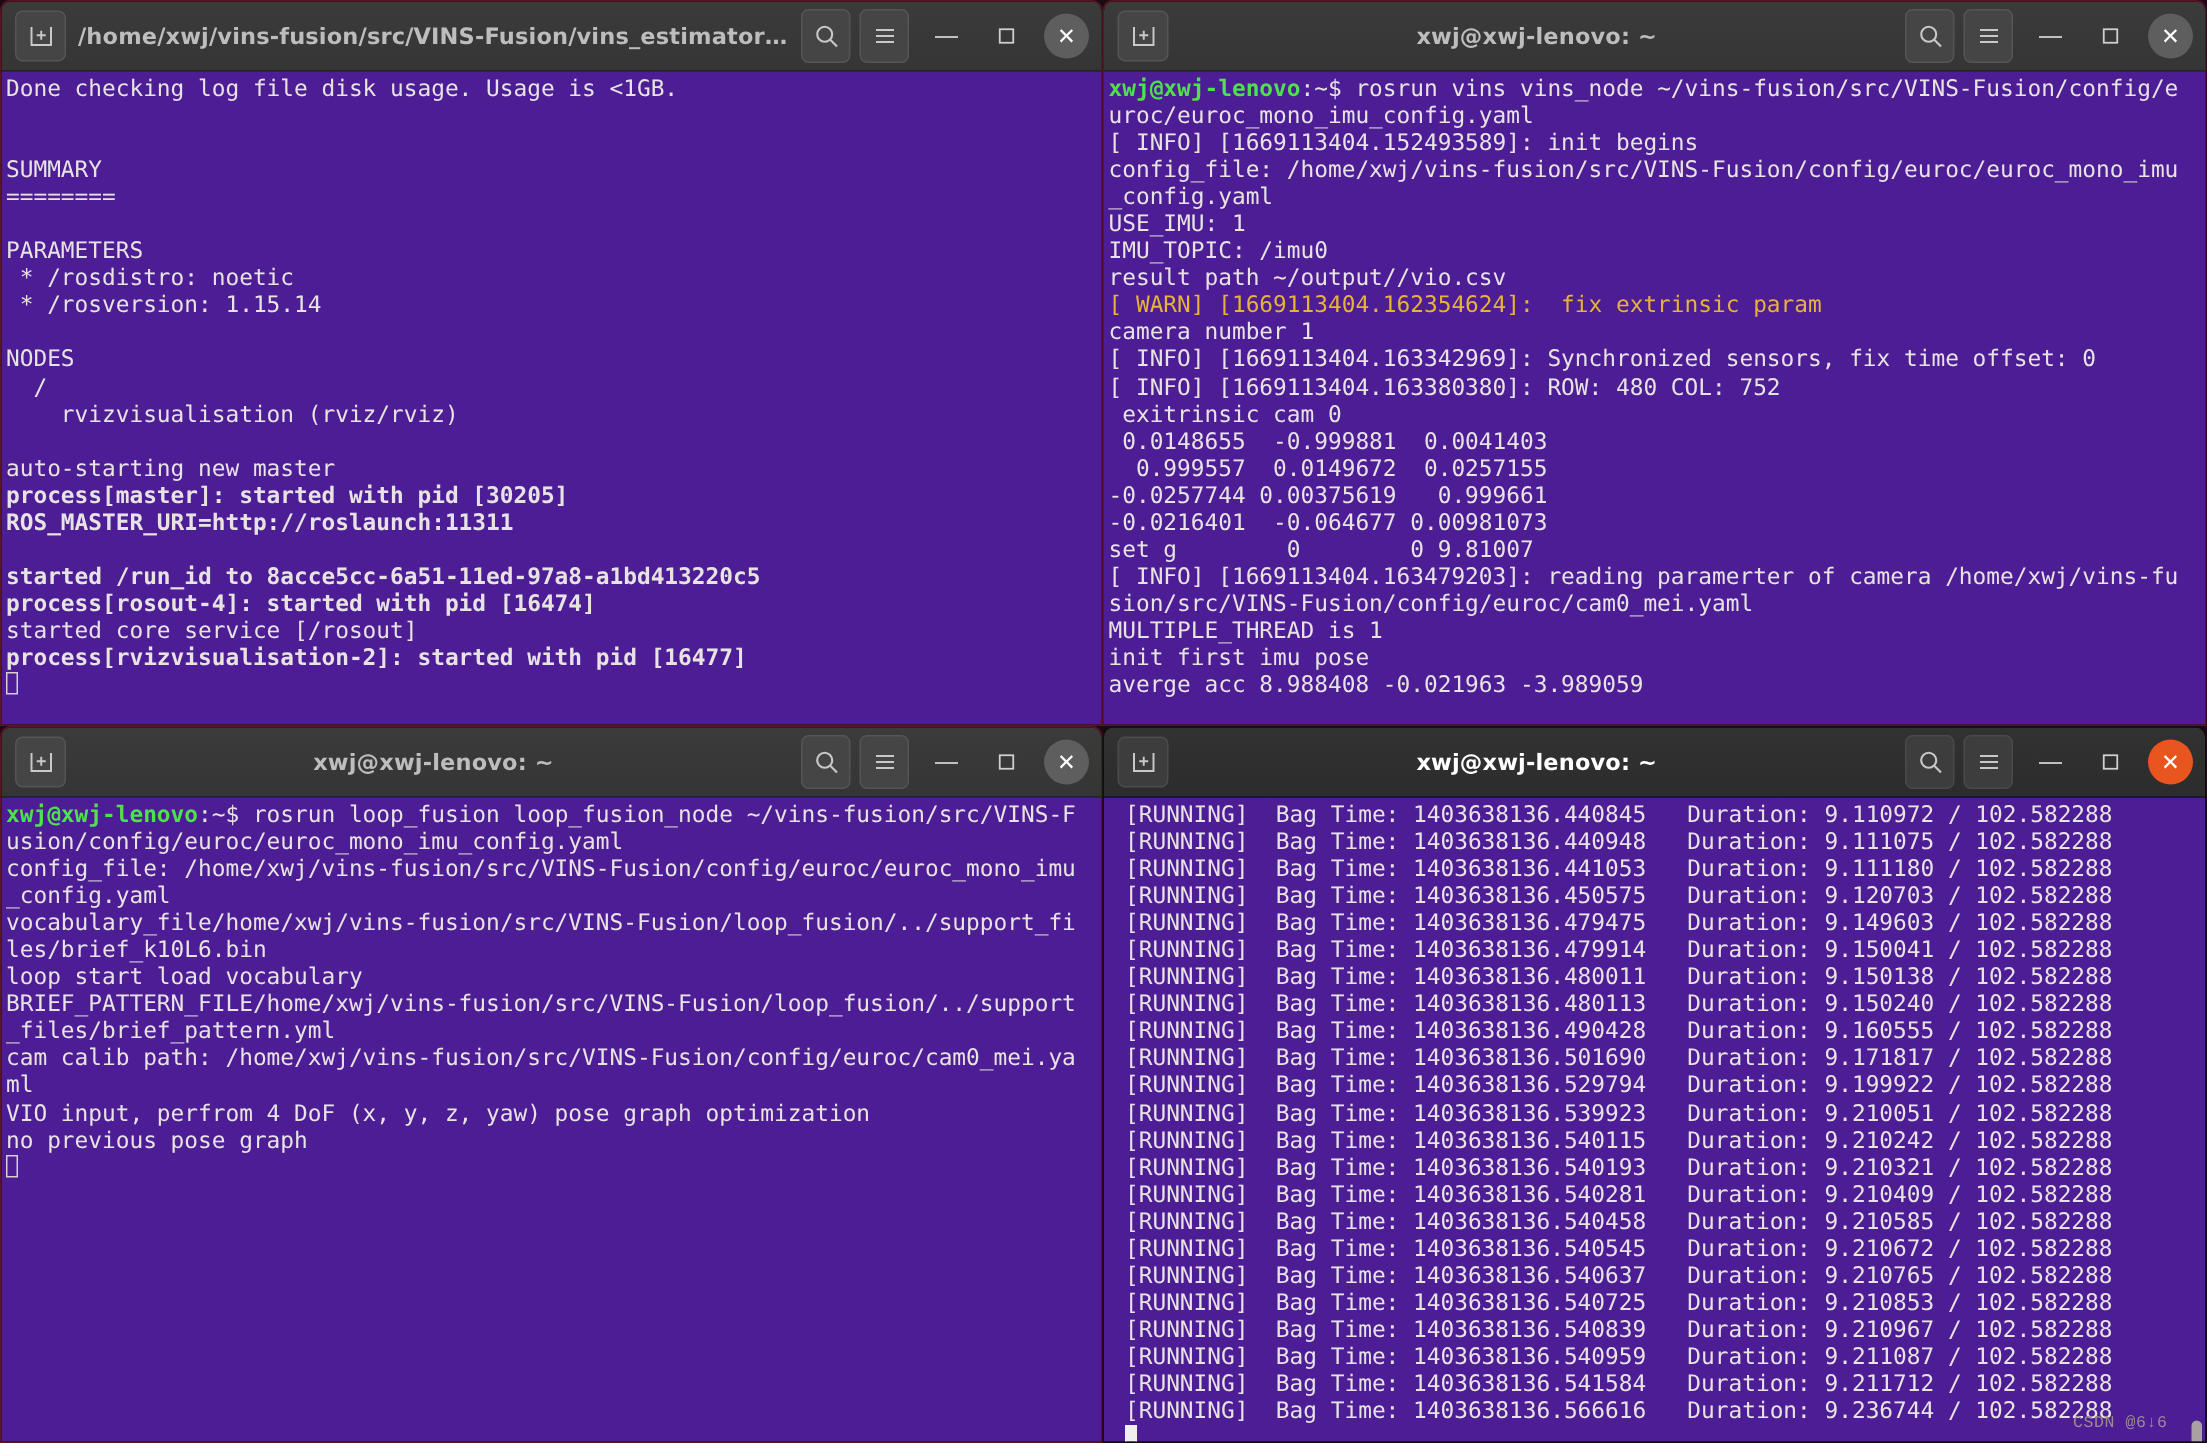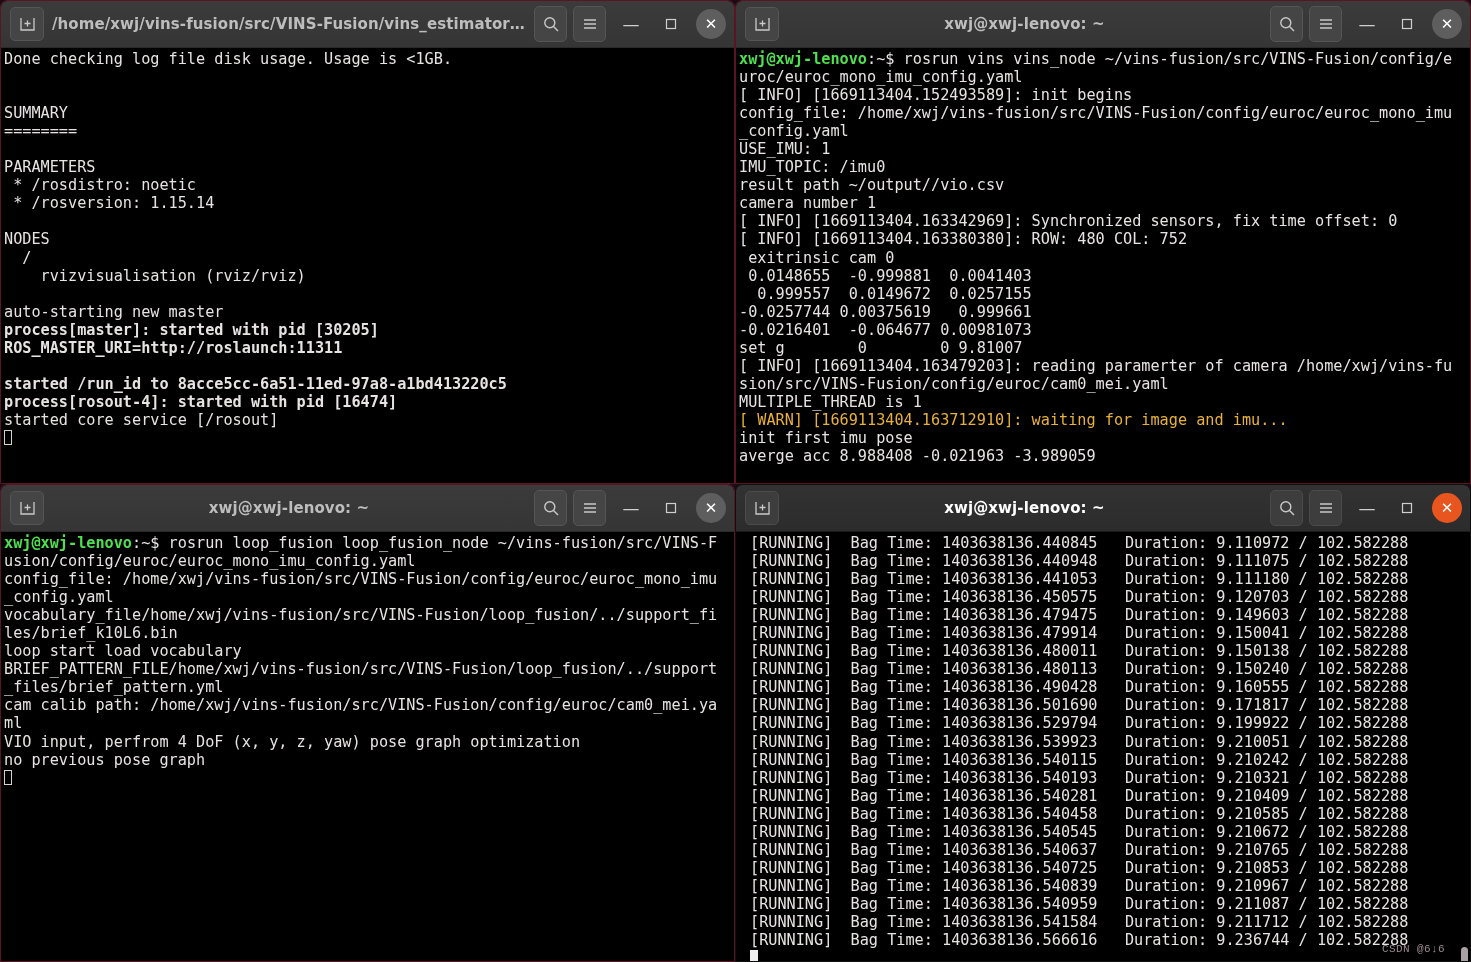--- a/index.html
+++ b/index.html
@@ -96,21 +96,21 @@
   .wbtn.close {
     background: #5e5e5e;
     color: #fff;
     font-size: 15px;
   }
   .titlebar.focused .wbtn.close { background: #e9551f; }
 
   
   .term {
     flex: 1 1 auto;
-    background: #000000;
+    background: #4c1d95;
     position: relative;
     overflow: hidden;
     padding: 2px 0 0 2px;
   }
   .term pre {
     font-family: "DejaVu Sans Mono", monospace;
     font-size: 15.2px;
     line-height: 18.05px;
     color: #e8e3e3;
     white-space: pre;
@@ -203,20 +203,21 @@
   /
     rvizvisualisation (rviz/rviz)
 
 auto-starting new master
 <span class="b">process[master]: started with pid [30205]</span>
 <span class="b">ROS_MASTER_URI=http://roslaunch:11311</span>
 
 <span class="b">started /run_id to 8acce5cc-6a51-11ed-97a8-a1bd413220c5</span>
 <span class="b">process[rosout-4]: started with pid [16474]</span>
 started core service [/rosout]
+<span class="b">process[rvizvisualisation-2]: started with pid [16477]</span>
 <span class="cursor"></span></span></pre>
     </div>
   </div>
 
   <div class="win unfocused" id="win-tr">
     <div class="titlebar unfocused">
       <div class="tb-btn">
         <svg width="17" height="17" viewBox="0 0 17 17">
             <path d="M2 2 L2 14 L15 14 L15 2" fill="none" stroke="currentColor" stroke-width="1.3"></path>
             <path d="M8.5 4.5 v6 M5.5 7.5 h6" stroke="currentColor" stroke-width="1.3" fill="none"></path>
@@ -246,33 +247,33 @@
     </div>
     <div class="term">
       <pre><span><span class="grn">xwj@xwj-lenovo</span>:~$ rosrun vins vins_node ~/vins-fusion/src/VINS-Fusion/config/e
 uroc/euroc_mono_imu_config.yaml
 [ INFO] [1669113404.152493589]: init begins
 config_file: /home/xwj/vins-fusion/src/VINS-Fusion/config/euroc/euroc_mono_imu
 _config.yaml
 USE_IMU: 1
 IMU_TOPIC: /imu0
 result path ~/output//vio.csv
+<span class="yel">[ WARN] [1669113404.162354624]:  fix extrinsic param</span>
 camera number 1
 [ INFO] [1669113404.163342969]: Synchronized sensors, fix time offset: 0
 [ INFO] [1669113404.163380380]: ROW: 480 COL: 752
  exitrinsic cam 0
  0.0148655  -0.999881  0.0041403
   0.999557  0.0149672  0.0257155
 -0.0257744 0.00375619   0.999661
 -0.0216401  -0.064677 0.00981073
 set g        0        0 9.81007
 [ INFO] [1669113404.163479203]: reading paramerter of camera /home/xwj/vins-fu
 sion/src/VINS-Fusion/config/euroc/cam0_mei.yaml
 MULTIPLE_THREAD is 1
-<span class="yel">[ WARN] [1669113404.163712910]: waiting for image and imu...</span>
 init first imu pose
 averge acc 8.988408 -0.021963 -3.989059</span></pre>
     </div>
   </div>
 
   <div class="win unfocused" id="win-bl">
     <div class="titlebar unfocused">
       <div class="tb-btn">
         <svg width="17" height="17" viewBox="0 0 17 17">
             <path d="M2 2 L2 14 L15 14 L15 2" fill="none" stroke="currentColor" stroke-width="1.3"></path>

